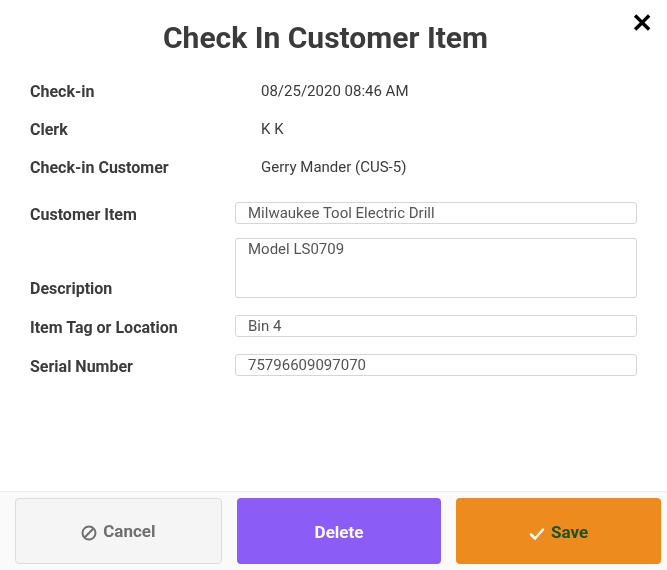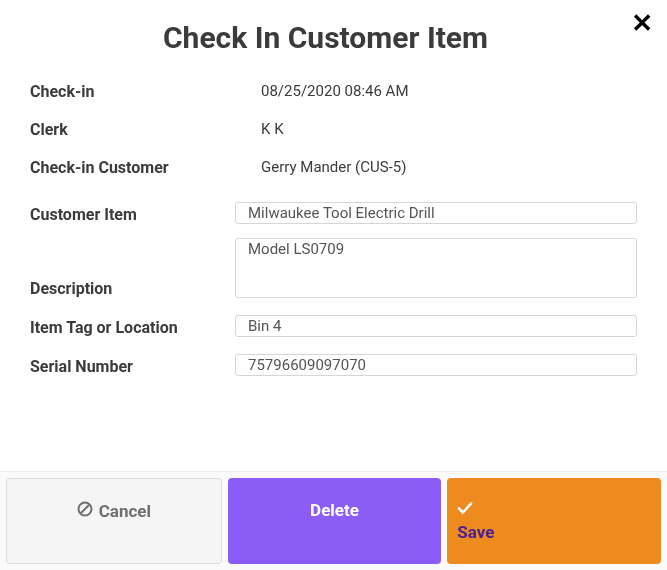--- a/index.html
+++ b/index.html
@@ -97,38 +97,38 @@
     }
     .btn {
       flex: 1;
       padding: 22px 10px;
       border: none;
       border-radius: 4px;
       font-size: 17px;
       font-weight: 700;
       cursor: pointer;
       display: flex;
-      align-items: flex-start;
+      align-items: flex-end;
       justify-content: center;
       gap: 6px;
       font-family: inherit;
+      margin-left: 9px;
     }
     .btn-cancel {
       background: #f5f5f5;
       color: #6f6f6f;
       border: 1px solid #ddd;
     }
     .btn-delete {
       background: #8b5cf6;
       color: #ffffff;
     }
     .btn-save {
       background: #ed8b1e;
-      color: #4c1d95;
-      flex-direction: column;
+      color: #14532d;
     }
     .icon {
       display: inline-flex;
       align-items: center;
       justify-content: center;
     }
   </style>
 </head>
 <body>
 

